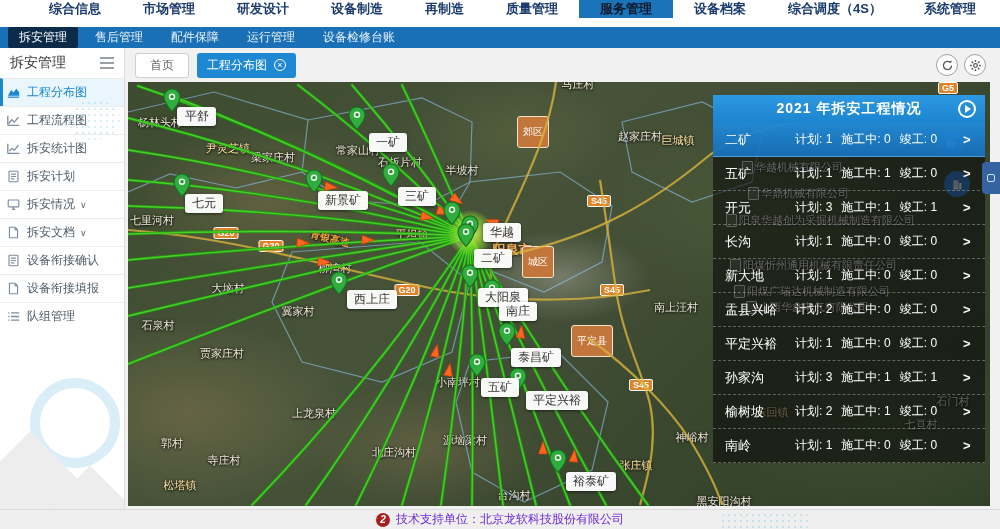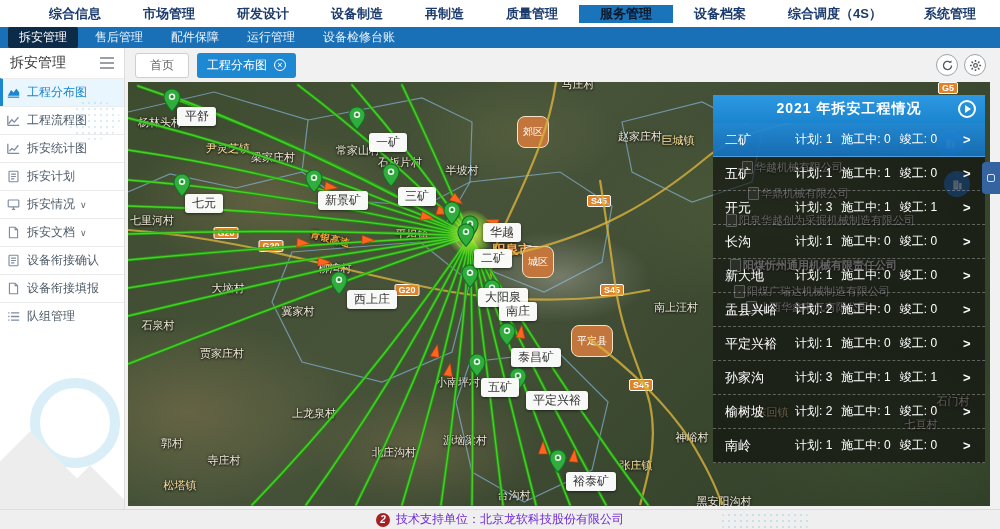--- a/index.html
+++ b/index.html
@@ -1,20 +1,20 @@
 <!DOCTYPE html>
 <html><head>
 <meta charset="utf-8">
 <style>
   * { margin:0; padding:0; box-sizing:border-box; }
   body { font-family:"Liberation Sans","DejaVu Sans",sans-serif; background:#fff; }
   .pg { position:relative; width:1000px; height:529px; overflow:hidden; background:#fff; }
 
   
-  .topnav { position:absolute; left:0; top:0; width:1000px; height:27px; background:#fff; display:flex; align-items:center; padding-left:28px; }
+  .topnav { position:absolute; left:0; top:0; width:1000px; height:27px; background:#fff; display:flex; align-items:flex-start; padding-left:28px; }
   .tn { display:flex; align-items:center; padding:0 21px; font-size:13px; font-weight:bold; color:#1c3c6e; cursor:pointer; }
   .tn.act { background:#1a74ba; color:#0f172a; }
 
   
   .subnav { position:absolute; left:0; top:27px; width:1000px; height:21px; background:#1a70b6; display:flex; align-items:center; padding-left:8px; }
   .sn { font-size:12px; color:#eaf3fb; padding:2px 11px; margin-right:6px; cursor:pointer; border-radius:2px; }
   .sn.act { background:#0c2b49; color:#fff; }
 
   
   .sidebar { position:absolute; left:0; top:48px; width:125px; height:461px; background:#fff; border-right:1px solid #dcdcdc; overflow:hidden; }
@@ -53,21 +53,21 @@
       radial-gradient(ellipse 260px 140px at 88% 82%, rgba(66,84,50,.6), transparent 62%),
       radial-gradient(ellipse 190px 100px at 34% 86%, rgba(124,111,78,.5), transparent 62%),
       radial-gradient(ellipse 170px 90px at 45% 12%, rgba(96,104,66,.5), transparent 62%),
       linear-gradient(135deg,#3d4b2f 0%,#475339 38%,#3a472f 70%,#314029 100%);
   }
   .map svg.overlay { position:absolute; left:0; top:0; z-index:3; }
   .plab { position:absolute; z-index:2; font-size:11px; color:#efe9d5; text-shadow:0 1px 2px #111,0 0 3px #111; transform:translate(-50%,-50%); white-space:nowrap; }
   .plab.town { color:#ffe6a0; }
   .plab.hwy { color:#f2a43a; font-size:10px; font-weight:bold; }
   .clab { position:absolute; z-index:2; font-size:13px; font-weight:bold; color:#ffb25e; text-shadow:0 1px 2px #222,0 0 3px #000; transform:translate(-50%,-50%); white-space:nowrap; }
-  .cbadge { position:absolute; z-index:2; font-size:10px; color:#fff; background:#c2763b; border:1px solid #f4e2c8; border-radius:8px; padding:8px 5px; transform:translate(-50%,-50%); white-space:nowrap; }
+  .cbadge { position:absolute; z-index:2; font-size:10px; color:#fff; background:#c2763b; border:1px solid #f4e2c8; border-radius:3px; padding:8px 5px; transform:translate(-50%,-50%); white-space:nowrap; }
   .rbadge { position:absolute; z-index:2; font-size:9px; font-weight:bold; color:#fff; background:#e08227; border:1px solid #fff; border-radius:2px; padding:0 3px; transform:translate(-50%,-50%); }
   .comp { position:absolute; z-index:2; font-size:11px; color:#f2f2f2; text-shadow:0 1px 2px #000; white-space:nowrap; padding-left:13px; }
   .comp::before { content:""; position:absolute; left:0; top:1px; width:9px; height:11px; border:1px solid #e8e8e8; border-radius:1px; background:rgba(255,255,255,.15); }
   .poi { position:absolute; z-index:2; width:26px; height:26px; border-radius:50%; background:#2f7fd0; display:flex; align-items:center; justify-content:center; transform:translate(-50%,-50%); }
   .poi svg { width:13px; height:13px; }
   .hubglow { position:absolute; z-index:3; width:46px; height:46px; border-radius:50%; background:radial-gradient(circle, rgba(225,255,80,.95), rgba(140,225,45,.45) 55%, rgba(120,220,40,0) 72%); }
   .pin { position:absolute; z-index:4; width:18px; height:25px; }
   .mklab { position:absolute; z-index:5; background:rgba(255,255,255,.96); border-radius:3px; padding:1px 7px; font-size:12px; color:#333; box-shadow:0 1px 3px rgba(0,0,0,.55); white-space:nowrap; }
 
   
@@ -272,21 +272,21 @@
           <div class="plab" style="left: 564px; top: 355px;">神峪村</div>
           <div class="plab town" style="left: 508px; top: 383px;">张庄镇</div>
           <div class="plab" style="left: 596px; top: 419px;">黑安阳沟村</div>
           <div class="plab" style="left: 825px; top: 319px;">石门村</div>
           <div class="plab" style="left: 793px; top: 342px;">七亘村</div>
           <div class="plab town" style="left: 644px; top: 330px;">东回镇</div>
           <div class="plab hwy" style="left: 202px; top: 157px; transform: translate(-50%, -50%) rotate(14deg);">青银高速</div>
           <div class="comp" style="left: 614px; top: 78px;">华越机械有限公司</div>
           <div class="comp" style="left: 620px; top: 104px;">华鼎机械有限公司</div>
           <div class="comp" style="left: 598px; top: 131px;">阳泉华越创为采掘机械制造有限公司</div>
-          <div class="comp" style="left: 602px; top: 176px; font-weight: bold;">阳煤忻州通用机械有限责任公司</div>
+          <div class="comp" style="left: 602px; top: 176px;">阳煤忻州通用机械有限责任公司</div>
           <div class="comp" style="left: 606px; top: 202px;">阳煤广瑞达机械制造有限公司</div>
           <div class="comp" style="left: 618px; top: 218px;">山西华鑫电气有限公司</div>
           <div class="clab" style="left: 384px; top: 168px;">阳泉市</div>
           <div class="cbadge" style="left: 405px; top: 50px;">郊区</div>
           <div class="cbadge" style="left: 410px; top: 180px;">城区</div>
           <div class="cbadge" style="left: 464px; top: 259px;">平定县</div>
           <div class="rbadge" style="left: 98px; top: 151px;">G20</div>
           <div class="rbadge" style="left: 143px; top: 164px;">G20</div>
           <div class="rbadge" style="left: 279px; top: 208px;">G20</div>
           <div class="rbadge" style="left: 471px; top: 119px;">S45</div>

